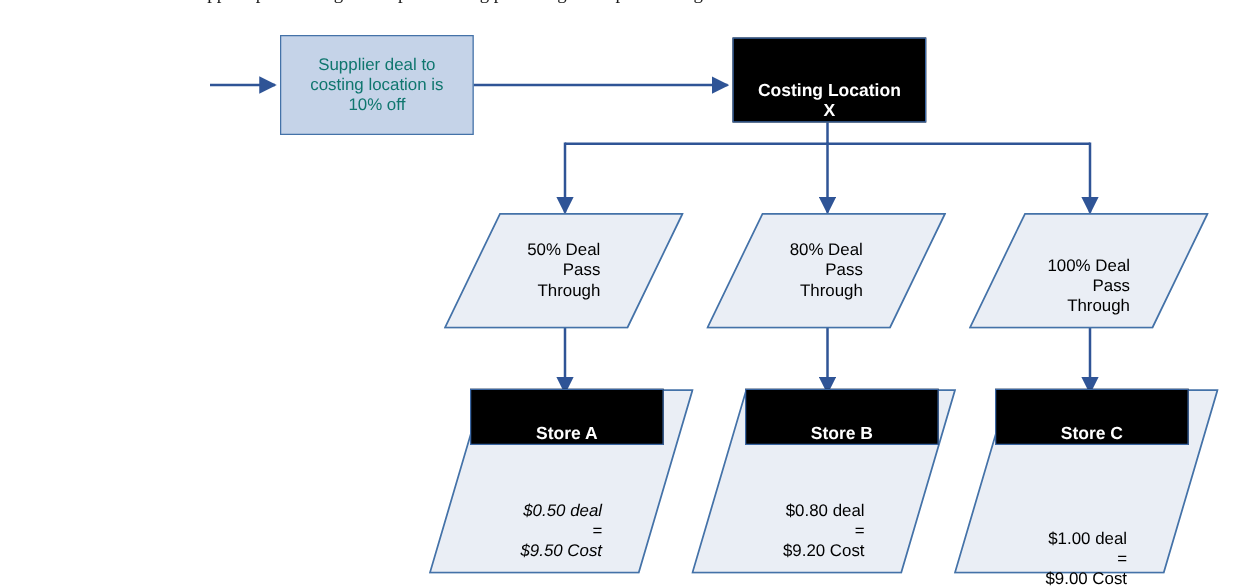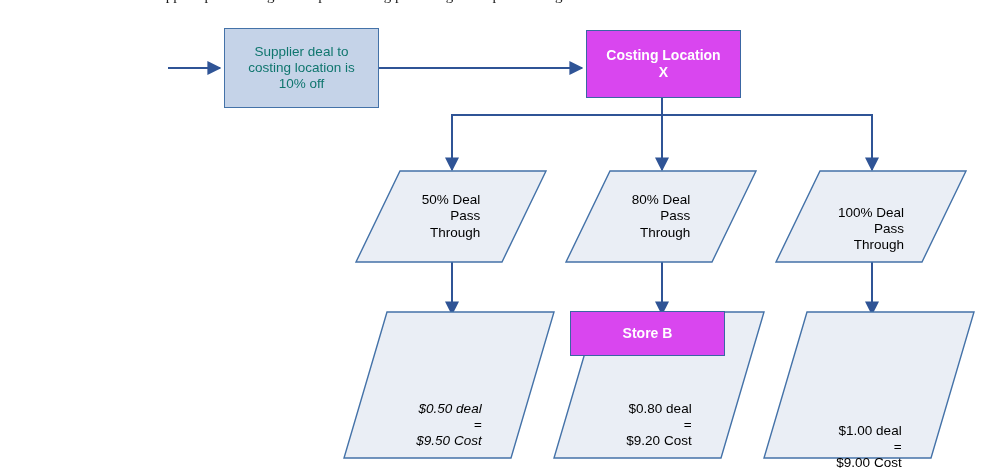--- a/index.html
+++ b/index.html
@@ -41,25 +41,26 @@
     text-align: center;
     line-height: 1.18;
   }
   .rect-light {
     background: #c5d3e8;
     border: 1px solid #4472a8;
     color: #0f766e;
     font-size: 13.5px;
   }
   .rect-dark {
-    background: #d946ef;
+    background: #000000;
     border: 1px solid #3a66a3;
     color: #ffffff;
     font-size: 14px;
     font-weight: bold;
+    align-items: flex-end;
   }
   .node-text {
     display: block;
     white-space: pre-line;
     padding: 0 4px;
   }
   
   .para {
     position: absolute;
   }
@@ -184,19 +185,25 @@
     <span class="node-text">Supplier deal to
 costing location is
 10% off</span>
   </div>
 
   <div class="node rect-dark" style="left:586px; top:30px; width:155px; height:68px;">
     <span class="node-text">Costing Location
 X</span>
   </div>
 
-
-  <div class="node rect-dark" style="left:570px; top:311px; width:155px; height:45px;">
+  <div class="node rect-dark" style="left:376px; top:311px; width:155px; height:45px;">
+    <span class="node-text">Store A</span>
+  </div>
+
+  <div class="node rect-dark" style="left:596px; top:311px; width:155px; height:45px;">
     <span class="node-text">Store B</span>
   </div>
 
+  <div class="node rect-dark" style="left:796px; top:311px; width:155px; height:45px;">
+    <span class="node-text">Store C</span>
+  </div>
 
 </div>
 
 </body></html>

